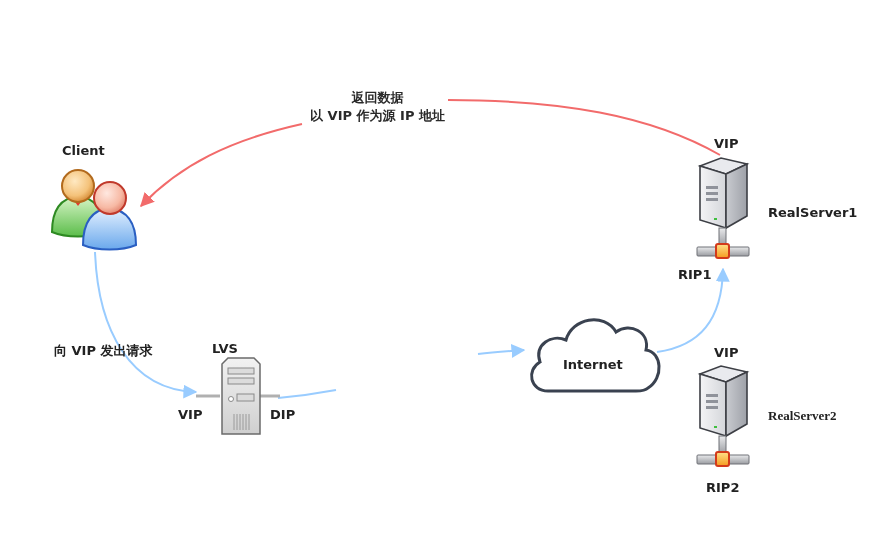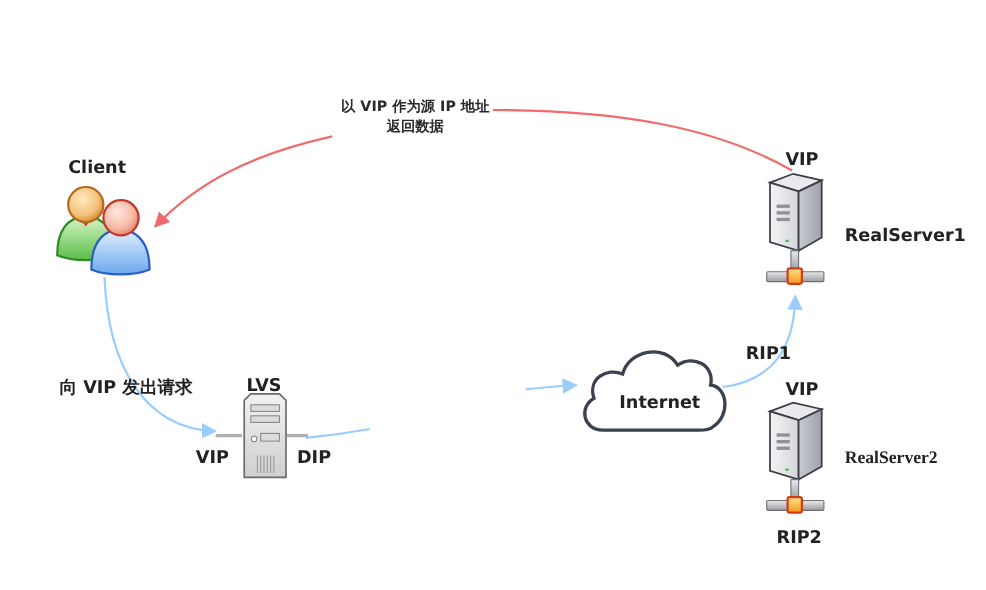--- a/index.html
+++ b/index.html
@@ -1,20 +1,20 @@
 <!DOCTYPE html>
 <html><head>
   <meta charset="utf-8">
   <style>
     html, body { margin: 0; padding: 0; background: #ffffff; }
     body { width: 896px; height: 536px; position: relative; overflow: hidden;
            font-family: "DejaVu Sans", sans-serif; color: #1a1a1a; }
     #canvas { position: absolute; left: 0; top: 0; width: 896px; height: 536px; }
     .lbl { position: absolute; font-family: "DejaVu Sans", sans-serif; font-weight: bold;
-           font-size: 16px; color: #222; white-space: nowrap; line-height: 1; }
+           font-size: 13px; color: #222; white-space: nowrap; line-height: 1; }
     .multiline { position: absolute; font-family: "DejaVu Sans", sans-serif; font-weight: bold;
            font-size: 13px; color: #2a2a2a; text-align: center; line-height: 18px; white-space: nowrap; }
     .multiline span { display: block; }
   </style>
 </head>
 <body>
 
 <svg id="canvas" viewBox="0 0 896 536" xmlns="http://www.w3.org/2000/svg">
   <defs>
     <marker id="arrowBlue" viewBox="0 0 10 10" refX="9" refY="5" markerWidth="7" markerHeight="7" orient="auto-start-reverse">
@@ -124,31 +124,31 @@
     <rect x="19" y="60" width="3" height="2" fill="#3fbf3f"></rect>
     <rect x="24" y="70" width="7" height="18" fill="url(#pipe)" stroke="#6e7076" stroke-width="1"></rect>
     <rect x="2" y="89" width="52" height="9" rx="1" fill="url(#pipe)" stroke="#6e7076" stroke-width="1"></rect>
     <rect x="21" y="86" width="13" height="14" rx="2" fill="url(#hub)" stroke="#d33a1a" stroke-width="2"></rect>
   </g>
 </svg>
 
 <div class="lbl" style="left:62px; top:144px;">Client</div>
 
 <div class="multiline" style="left:300px; top:89px; width:155px;">
+  <span>返回数据</span>
   <span>以 VIP 作为源 IP 地址</span>
-  <span>返回数据</span>
 </div>
 
 <div class="lbl" style="left:714px; top:137px;">VIP</div>
 <div class="lbl" style="left:768px; top:206px;">RealServer1</div>
-<div class="lbl" style="left:678px; top:268px;margin-top:45px;">RIP1</div>
+<div class="lbl" style="left:678px; top:268px;">RIP1</div>
 
 <div class="lbl" style="left:54px; top:344px;">向 VIP 发出请求</div>
 
-<div class="lbl" style="left:224px; top:342px;">LVS</div>
+<div class="lbl" style="left:212px; top:342px;">LVS</div>
 <div class="lbl" style="left:178px; top:408px;">VIP</div>
 <div class="lbl" style="left:270px; top:408px;">DIP</div>
 
 <div class="multiline" style="left:330px; top:356px; width:150px;">
 </div>
 
 <div class="lbl" style="left:563px; top:358px;">Internet</div>
 
 <div class="lbl" style="left:714px; top:346px;">VIP</div>
 <div class="lbl" style="left:768px; top:409px;font-family:Liberation Serif, serif;">RealServer2</div>

